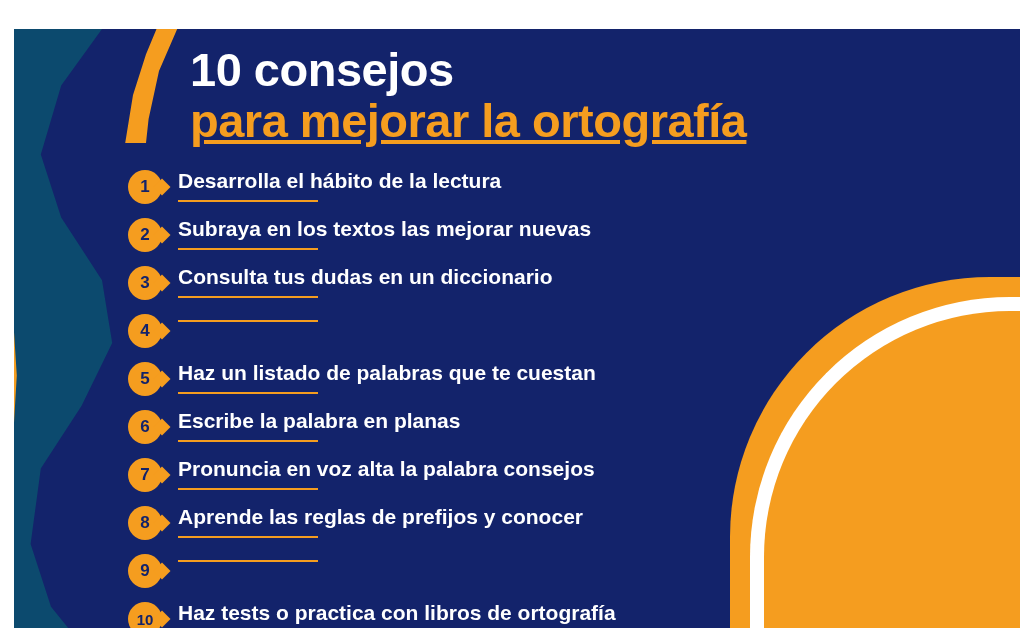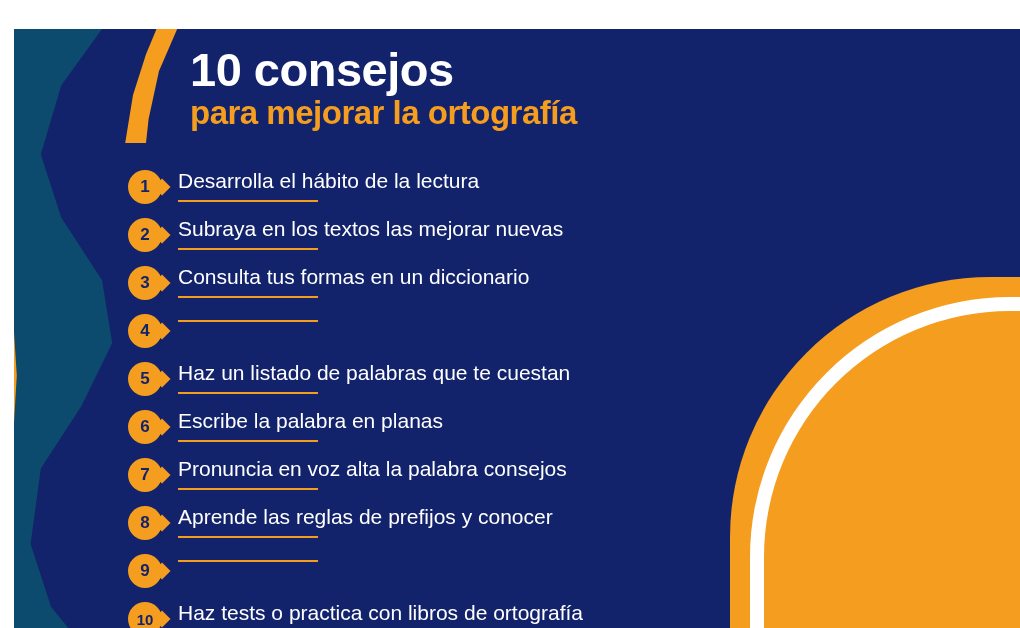--- a/index.html
+++ b/index.html
@@ -103,25 +103,26 @@
   }
   .heading-line1 {
     color: #ffffff;
     font-size: 47px;
     font-weight: bold;
     letter-spacing: -0.5px;
     line-height: 1.05;
   }
   .heading-line2 {
     color: #f59d1f;
-    font-size: 33px;
+    font-size: 47px;
     font-weight: bold;
     letter-spacing: -0.5px;
     line-height: 1.15;
     white-space: nowrap;
+    text-decoration: underline;
   }
   
   .tips {
     position: absolute;
     left: 128px;
     top: 140px;
     width: 880px;
   }
   .tip {
     position: relative;
@@ -156,20 +157,21 @@
     top: 50%;
     transform: translateY(-50%) rotate(45deg);
     width: 12px;
     height: 12px;
     background: #f59d1f;
     z-index: -1;
   }
   .tip-body {
     margin-left: 16px;
     flex: 1 1 auto;
+    font-weight: bold;
   }
   .tip-text {
     color: #ffffff;
     font-size: 21px;
     line-height: 1.15;
     white-space: nowrap;
   }
   .tip-rule {
     margin-top: 7px;
     width: 140px;
@@ -209,21 +211,21 @@
       <div class="badge">2</div>
       <div class="tip-body">
         <div class="tip-text">Subraya en los textos las mejorar nuevas</div>
         <div class="tip-rule"></div>
       </div>
     </div>
 
     <div class="tip">
       <div class="badge">3</div>
       <div class="tip-body">
-        <div class="tip-text">Consulta tus formas en un diccionario</div>
+        <div class="tip-text">Consulta tus dudas en un diccionario</div>
         <div class="tip-rule"></div>
       </div>
     </div>
 
     <div class="tip">
       <div class="badge">4</div>
       <div class="tip-body">
         <div class="tip-rule"></div>
       </div>
     </div>

